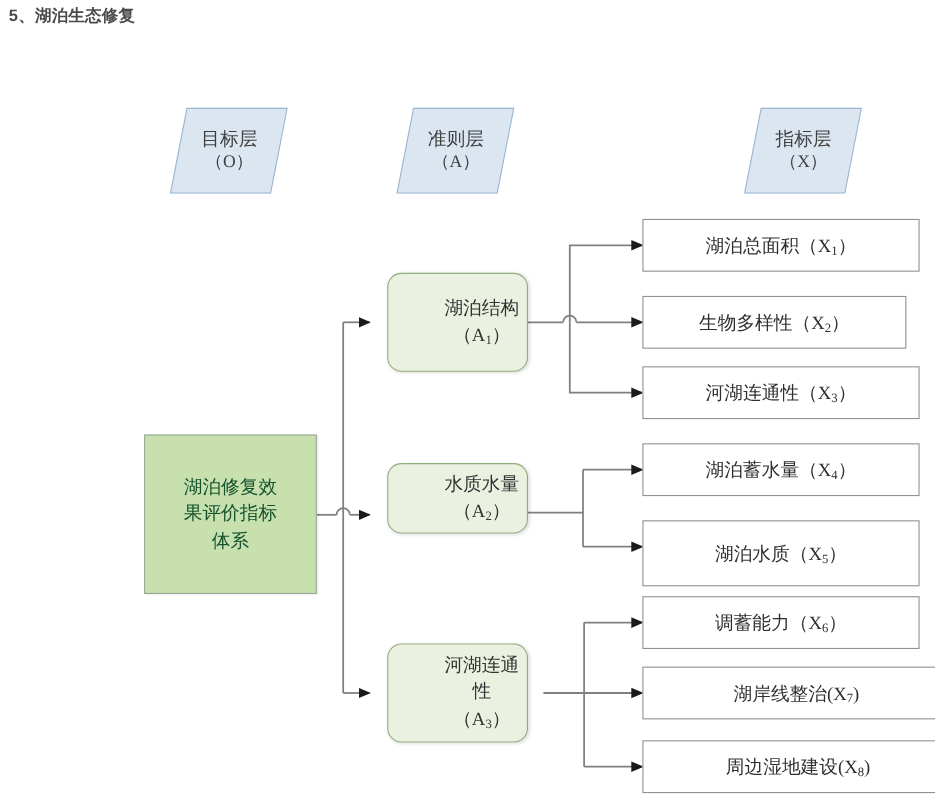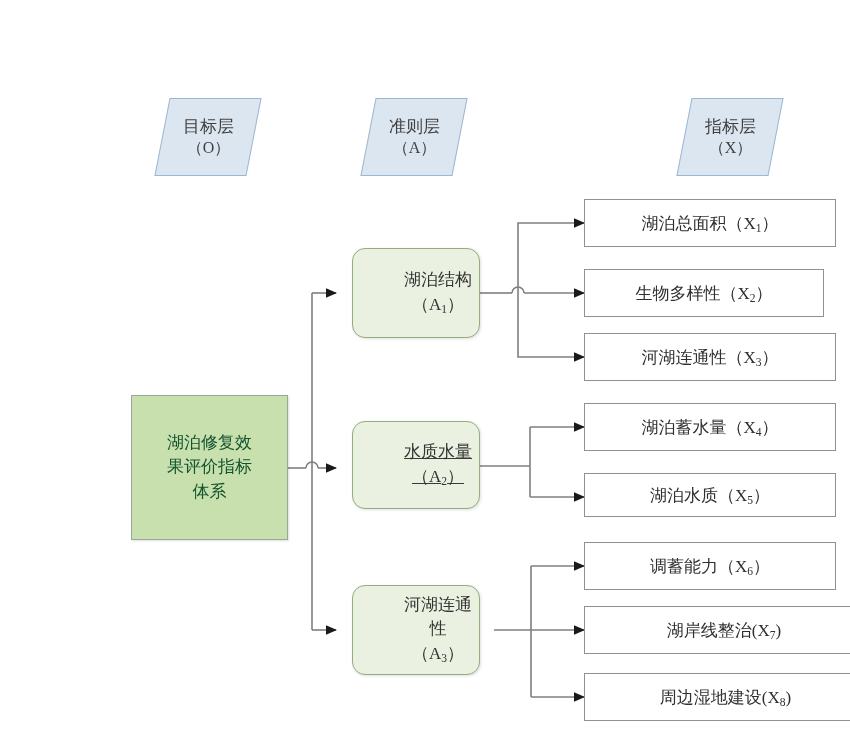--- a/index.html
+++ b/index.html
@@ -55,20 +55,21 @@
     background:#ffffff;border:1px solid #919191;
   }
   .ind-box .txt{font-size:17px;color:#2f2f2f;white-space:nowrap;}
 
   sub{font-size:.68em;vertical-align:-0.22em;}
 </style>
 </head>
 <body>
 
 <div id="heading">
+  <div class="head-line" id="head-line-1">5、湖泊生态修复</div>
 </div>
 
 <svg id="wires" viewBox="0 0 850 737" xmlns="http://www.w3.org/2000/svg">
   <defs>
     <marker id="arw" viewBox="0 0 10 10" refX="9" refY="5" markerWidth="7" markerHeight="7" orient="auto-start-reverse">
       <path d="M0,0.7 L10,5 L0,9.3 z" fill="#1a1a1a"></path>
     </marker>
   </defs>
   <g fill="none" stroke="#7f7f7f" stroke-width="1.6" stroke-linecap="butt" stroke-linejoin="miter">
 
@@ -127,21 +128,21 @@
   </div>
 </div>
 
 <div class="node crit-box" style="left:352px;top:248px;width:128px;height:90px;">
   <div class="txt">
     <div>湖泊结构</div>
     <div><span>（A</span><sub>1</sub><span>）</span></div>
   </div>
 </div>
 
-<div class="node crit-box" style="left:352px;top:421px;width:128px;height:88px;text-decoration:underline;">
+<div class="node crit-box" style="left:352px;top:421px;width:128px;height:64px;">
   <div class="txt">
     <div>水质水量</div>
     <div><span>（A</span><sub>2</sub><span>）</span></div>
   </div>
 </div>
 
 <div class="node crit-box" style="left:352px;top:585px;width:128px;height:90px;">
   <div class="txt">
     <div>河湖连通性</div>
     <div><span>（A</span><sub>3</sub><span>）</span></div>
@@ -157,21 +158,21 @@
 </div>
 
 <div class="node ind-box" style="left:584px;top:333px;width:252px;height:48px;">
   <div class="txt"><span>河湖连通性（X</span><sub>3</sub><span>）</span></div>
 </div>
 
 <div class="node ind-box" style="left:584px;top:403px;width:252px;height:48px;">
   <div class="txt"><span>湖泊蓄水量（X</span><sub>4</sub><span>）</span></div>
 </div>
 
-<div class="node ind-box" style="left:584px;top:473px;width:252px;height:44px;">
+<div class="node ind-box" style="left:584px;top:473px;width:252px;height:60px;">
   <div class="txt"><span>湖泊水质（X</span><sub>5</sub><span>）</span></div>
 </div>
 
 <div class="node ind-box" style="left:584px;top:542px;width:252px;height:48px;">
   <div class="txt"><span>调蓄能力（X</span><sub>6</sub><span>）</span></div>
 </div>
 
 <div class="node ind-box" style="left:584px;top:606px;width:280px;height:48px;">
   <div class="txt"><span>湖岸线整治(X</span><sub>7</sub><span>)</span></div>
 </div>

